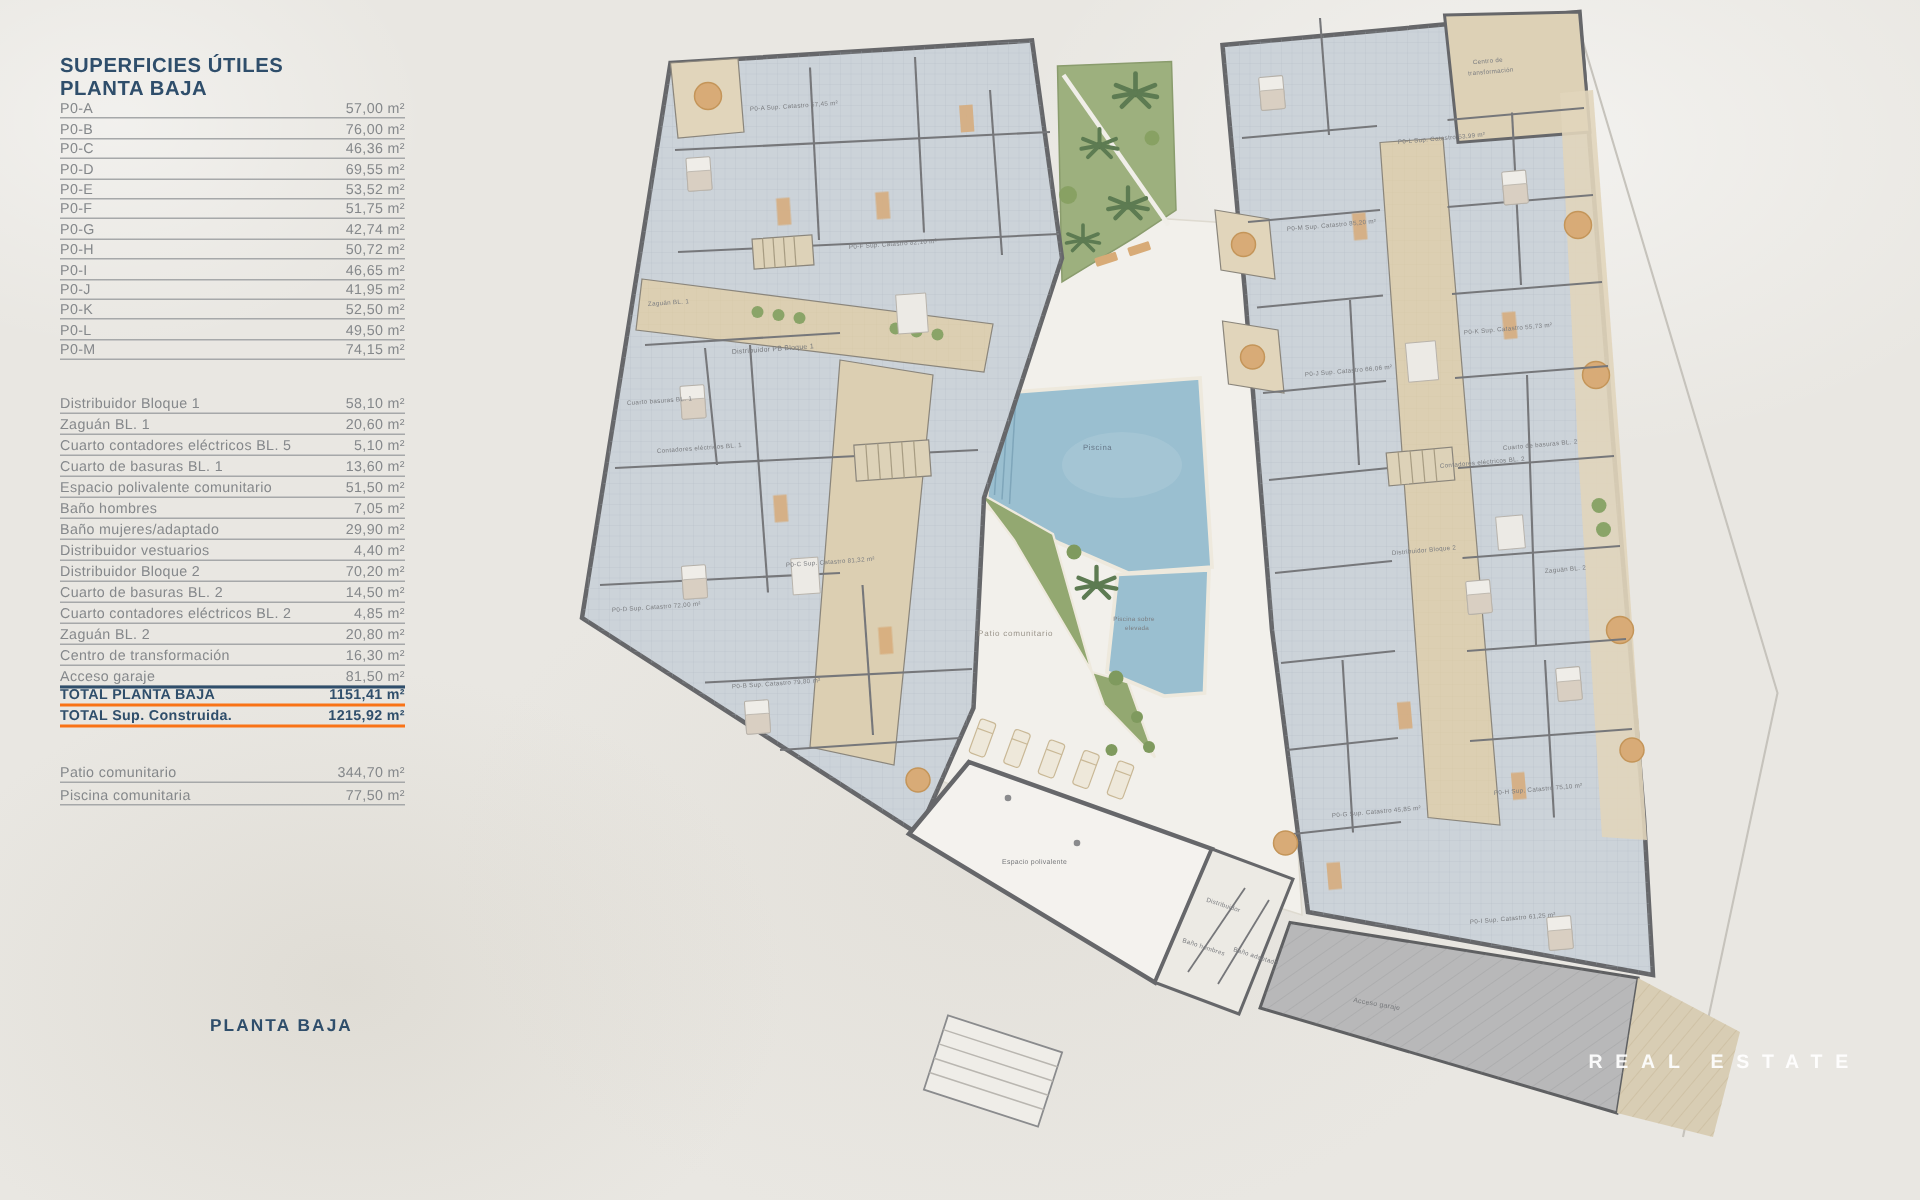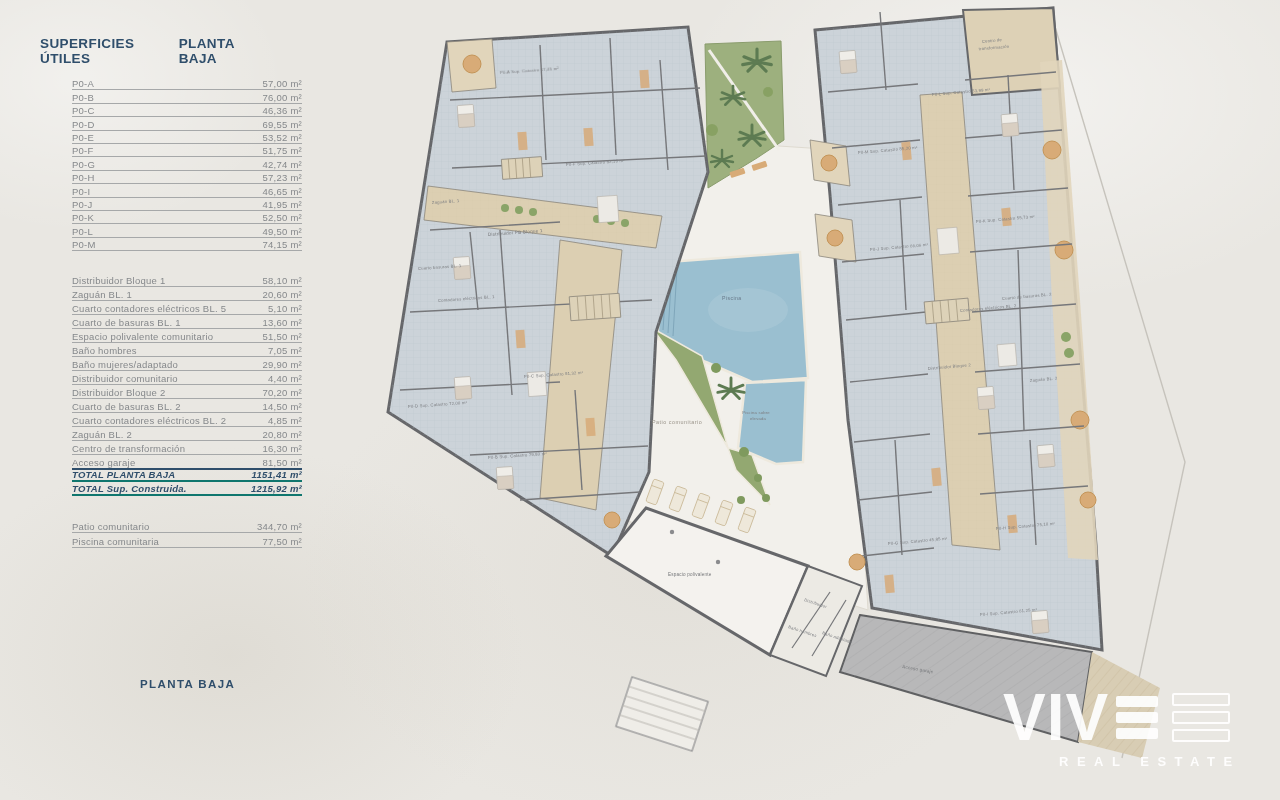--- a/index.html
+++ b/index.html
@@ -8,31 +8,31 @@
   .stage{position:relative;width:1280px;height:800px;background:#e9e7e2;}
   .stage::before{content:"";position:absolute;inset:0;pointer-events:none;
      background:
        radial-gradient(420px 300px at 18% 82%, rgba(205,200,188,.35), rgba(205,200,188,0) 70%),
        radial-gradient(520px 360px at 52% 72%, rgba(213,208,198,.30), rgba(213,208,198,0) 70%),
        radial-gradient(500px 300px at 80% 12%, rgba(255,255,255,.45), rgba(255,255,255,0) 70%),
        radial-gradient(300px 220px at 6% 10%, rgba(255,255,255,.4), rgba(255,255,255,0) 70%);}
   
   .panel{position:absolute;left:40px;top:36px;width:230px;color:#84878a;}
   .panel .hdr{display:flex;justify-content:space-between;align-items:baseline;
-     color:#2f4e6b;font-weight:bold;font-size:13.5px;letter-spacing:.4px;margin-bottom:11px;}
-  .tbl{width:100%;margin-left:32px;}
+     color:#2f4e6b;font-weight:bold;font-size:13.5px;letter-spacing:.4px;flex-direction:column;}
+  .tbl{width:100%;}
   .tbl .row{display:flex;justify-content:space-between;align-items:flex-end;
      border-bottom:1px solid #a6a8a9;box-sizing:border-box;
      font-size:9.5px;letter-spacing:.25px;color:#85888b;}
   .tbl.units .row{height:13.4px;}
   .tbl.common .row{height:14px;}
   .tbl.outdoor .row{height:15px;}
   .tbl .row .lbl{white-space:nowrap;}
   .tbl .row .val{white-space:nowrap;}
-  .tbl .row.total{color:#2f4e6b;font-weight:bold;border-bottom:2px solid #0f766e;font-style:italic;}
+  .tbl .row.total{color:#2f4e6b;font-weight:bold;border-bottom:2px solid #f97316;}
   .tbl .row.topline{border-top:2px solid #2f4e6b;margin-top:-1px;}
   .gap22{height:22px;}
   .footer-label{position:absolute;left:140px;top:678px;color:#2f4e6b;font-weight:bold;
      font-size:11.5px;letter-spacing:1.4px;}
   
   svg.plan{position:absolute;left:0;top:0;}
   svg text{font-family:"Liberation Sans", sans-serif;}
   .apt-label{font-size:4.2px;fill:#7b7d80;letter-spacing:.2px;}
   .room-label{font-size:4.6px;fill:#75777a;letter-spacing:.2px;}
   .zone-label{font-size:5.4px;fill:#9a948a;letter-spacing:.5px;}
@@ -92,21 +92,21 @@
           <span class="val">51,75 m²</span>
         </div>
 
         <div class="row">
           <span class="lbl">P0-G</span>
           <span class="val">42,74 m²</span>
         </div>
 
         <div class="row">
           <span class="lbl">P0-H</span>
-          <span class="val">57,23 m²</span>
+          <span class="val">50,72 m²</span>
         </div>
 
         <div class="row">
           <span class="lbl">P0-I</span>
           <span class="val">46,65 m²</span>
         </div>
 
         <div class="row">
           <span class="lbl">P0-J</span>
           <span class="val">41,95 m²</span>
@@ -161,21 +161,21 @@
           <span class="lbl">Baño hombres</span>
           <span class="val">7,05 m²</span>
         </div>
 
         <div class="row">
           <span class="lbl">Baño mujeres/adaptado</span>
           <span class="val">29,90 m²</span>
         </div>
 
         <div class="row">
-          <span class="lbl">Distribuidor comunitario</span>
+          <span class="lbl">Distribuidor vestuarios</span>
           <span class="val">4,40 m²</span>
         </div>
 
         <div class="row">
           <span class="lbl">Distribuidor Bloque 2</span>
           <span class="val">70,20 m²</span>
         </div>
 
         <div class="row">
           <span class="lbl">Cuarto de basuras BL. 2</span>
@@ -521,29 +521,16 @@
       <text class="apt-label" x="858" y="154" transform="rotate(-5 858 154)">P0-M Sup. Catastro 85,20 m²</text>
       <text class="apt-label" x="976" y="223" transform="rotate(-5 976 223)">P0-K Sup. Catastro 55,73 m²</text>
       <text class="apt-label" x="870" y="251" transform="rotate(-5 870 251)">P0-J Sup. Catastro 66,06 m²</text>
       <text class="apt-label" x="888" y="545" transform="rotate(-5 888 545)">P0-G Sup. Catastro 45,85 m²</text>
       <text class="apt-label" x="996" y="530" transform="rotate(-5 996 530)">P0-H Sup. Catastro 75,10 m²</text>
       <text class="apt-label" x="980" y="616" transform="rotate(-5 980 616)">P0-I Sup. Catastro 61,25 m²</text>
     </g>
   </svg>
 
   <div class="logo">
-    <div class="row1">
-      <span class="word">VIV</span>
-      <span class="bars">
-          <i></i>
-          <i></i>
-          <i></i>
-        </span>
-      <span class="bars outline">
-          <i></i>
-          <i></i>
-          <i></i>
-        </span>
-    </div>
     <div class="tagline">REAL ESTATE</div>
   </div>
 
 </div>
 
 </body></html>

